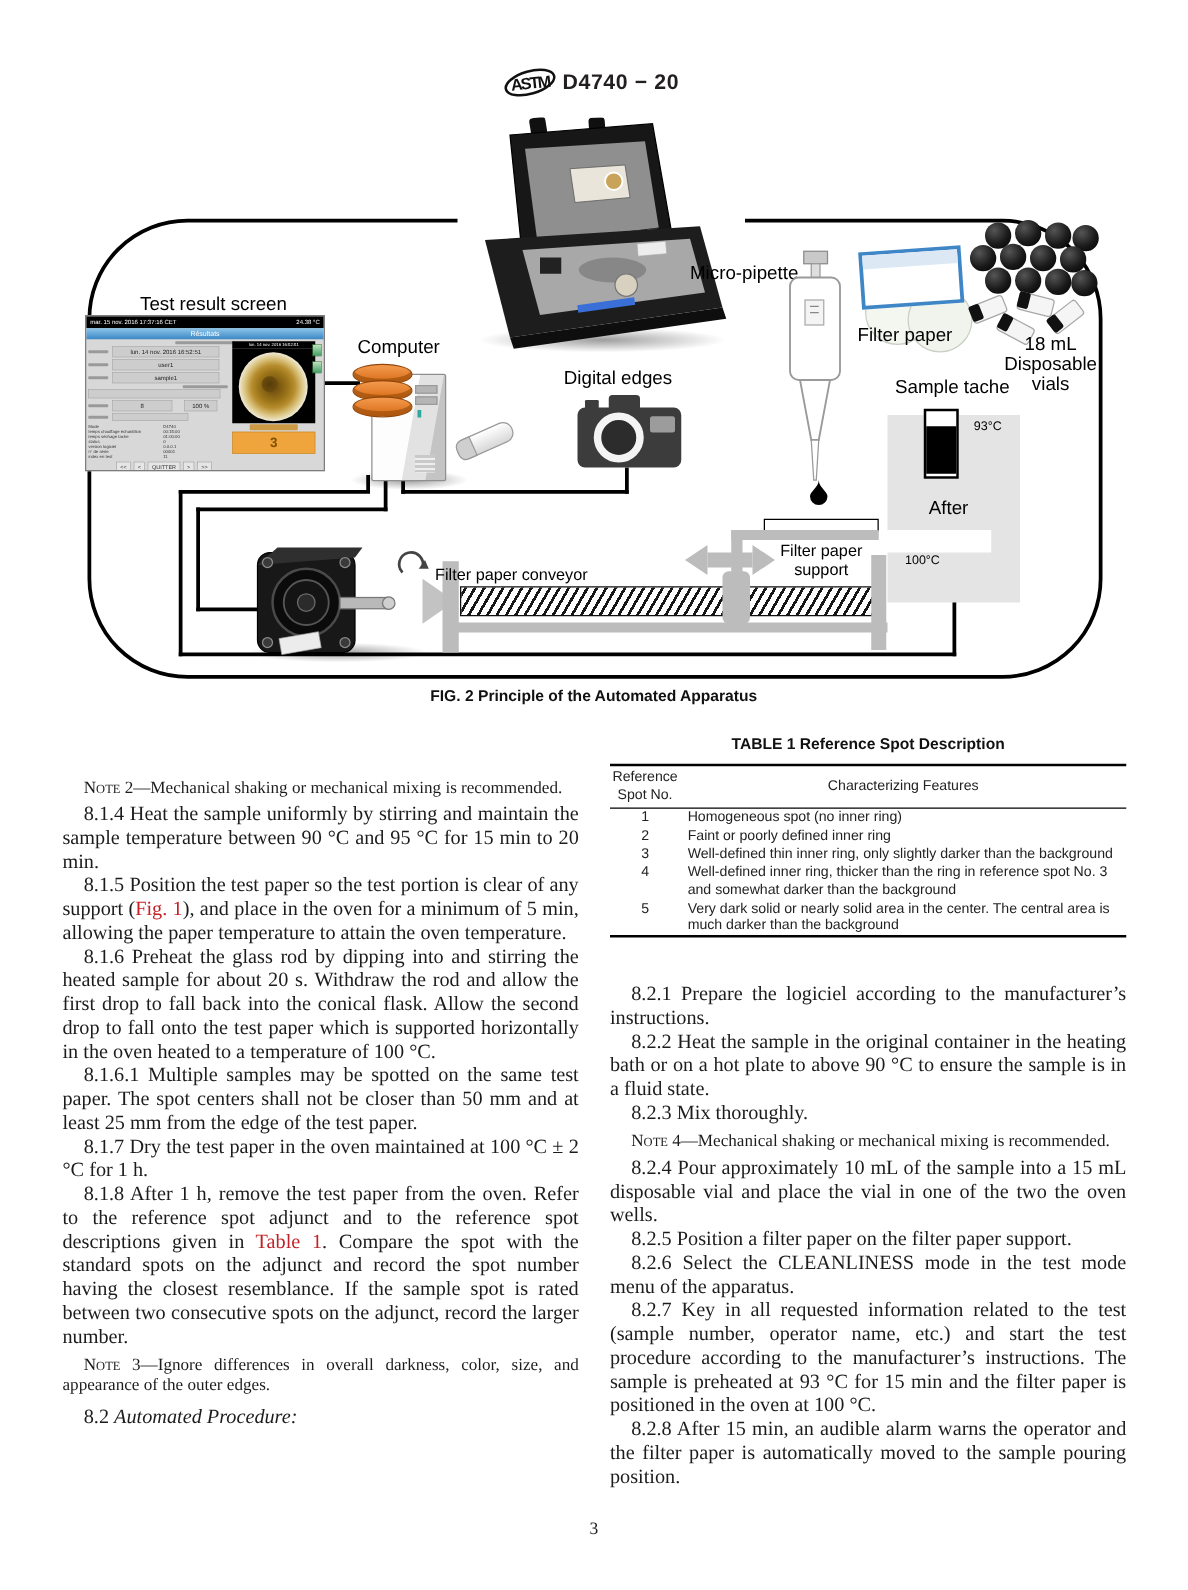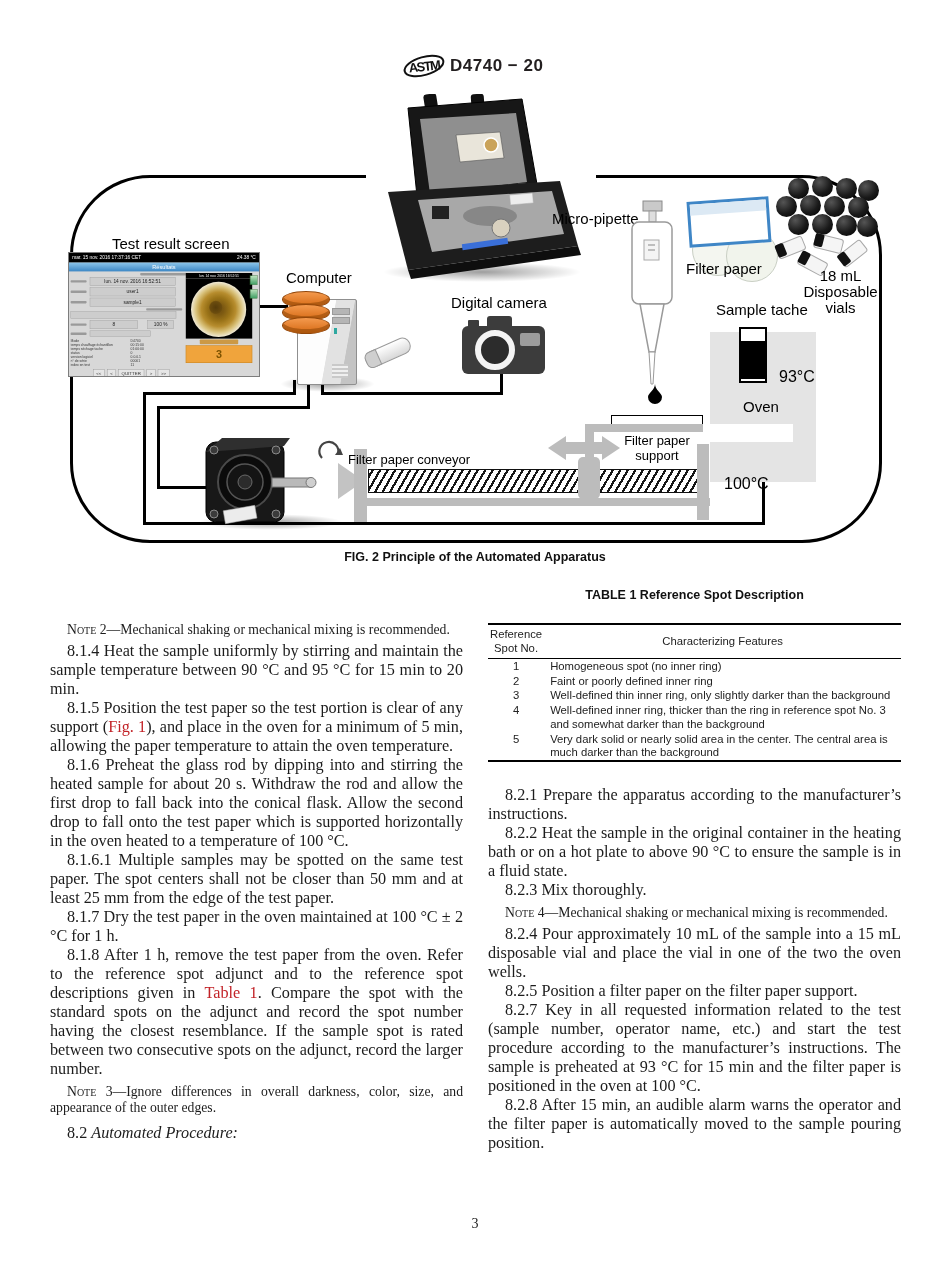--- a/index.html
+++ b/index.html
@@ -9,21 +9,21 @@
   }
   .abs{position:absolute;}
   
   #doc-code{position:absolute;left:450px;top:56px;font-family:"Liberation Sans",sans-serif;
     font-weight:bold;font-size:17px;color:#231f20;letter-spacing:.5px;}
   
   #fig-border{position:absolute;left:70px;top:175px;width:806px;height:362px;
     border:3.5px solid #000;border-radius:80px;}
   .flabel{position:absolute;font-family:"Liberation Sans",sans-serif;font-size:15px;color:#000000;white-space:nowrap;}
   .flabel.small{font-size:13px;}
-  .flabel.tiny{font-size:16px;margin-top:32px;}
+  .flabel.tiny{font-size:10px;}
   .wire{position:absolute;background:#000;}
   .shadow{position:absolute;background:radial-gradient(ellipse at center,rgba(0,0,0,.38),rgba(0,0,0,0) 70%);}
   
   #screen{position:absolute;left:68px;top:252px;width:190px;height:123px;border:1px solid #7d7d7d;background:#d8d8d8;overflow:hidden;}
   #screen-inner{width:475px;height:308px;transform:scale(.4);transform-origin:0 0;font-family:"Liberation Sans",sans-serif;position:relative;}
   #scr-status{height:24px;background:#000;color:#fff;font-size:12px;display:flex;justify-content:space-between;align-items:center;padding:0 8px;}
   #scr-title{height:22px;background:linear-gradient(#8cc5ea,#3c87c5);color:#fff;font-size:14px;text-align:center;line-height:22px;}
   #scr-body{position:relative;height:262px;padding:4px;}
   .scr-bar{background:#9a9a9a;height:6px;border-radius:2px;}
   .scr-row{display:flex;align-items:center;margin:4px 0;}
@@ -63,21 +63,21 @@
   #oven{position:absolute;left:710px;top:332px;width:106px;height:150px;background:#e4e4e4;}
   #oven-slot{position:absolute;left:662px;top:424px;width:131px;height:18px;background:#fff;}
   #sample-vial{position:absolute;left:739px;top:327px;width:24px;height:52px;border:2px solid #000;background:#fff;}
   #sample-vial:after{content:"";position:absolute;left:0;top:12px;width:24px;height:38px;background:#000;}
   .gray{background:#bcbcbc;}
   #band{position:absolute;left:368px;top:469px;width:330px;height:22px;border:1.5px solid #111;
     background:repeating-linear-gradient(-60deg,#161616 0 2.2px,#fff 2.2px 6.5px);}
   .tri{position:absolute;width:0;height:0;}
   
   #tbl-wrap{position:absolute;left:488px;top:588px;width:413px;font-family:"Liberation Sans",sans-serif;}
-  #tbl-title{text-align:center;font-weight:bold;font-size:12.5px;margin-bottom:21px;color:#111;}
+  #tbl-title{text-align:center;font-weight:bold;font-size:12.5px;margin-bottom:9px;color:#111;}
   table.tbl{width:100%;border-collapse:collapse;font-size:11.3px;line-height:13.6px;color:#222;
     border-top:2px solid #000;border-bottom:2px solid #000;}
   table.tbl th{font-weight:normal;border-bottom:1.2px solid #000;padding:3px 2px;vertical-align:middle;}
   table.tbl th:first-child{width:52px;text-align:center;}
   table.tbl td{padding:.6px 2px;vertical-align:top;}
   table.tbl td:first-child{text-align:center;width:52px;}
   table.tbl td:last-child{padding-left:6px;}
   
   .col{position:absolute;width:413px;font-size:16.2px;line-height:19px;text-align:justify;color:#1c1c1c;}
   .para{margin:0;text-indent:17px;}
@@ -245,21 +245,21 @@
     <div class="tower-led"></div>
     <div class="tower-vents"></div>
   </div>
   <div id="db">
     <div class="db-disc" style="margin-top:0"></div>
       <div class="db-disc"></div>
       <div class="db-disc"></div>
   </div>
   <div id="usb"></div>
 
-  <div class="flabel" style="left:451px;top:294px">Digital camera</div>
+  <div class="flabel" style="left:451px;top:294px">Digital edges</div>
   <svg class="abs" style="left:460px;top:313px" width="88" height="64" viewBox="0 0 88 64">
     <rect x="27" y="3" width="25" height="14" rx="3" fill="#3c3c3c"></rect>
     <rect x="8" y="7" width="11" height="7" rx="1" fill="#3c3c3c"></rect>
     <rect x="2" y="13" width="83" height="48" rx="6" fill="#3c3c3c"></rect>
     <circle cx="35" cy="37" r="17" fill="#2c2c2c" stroke="#f4f4f4" stroke-width="6"></circle>
     <rect x="60" y="20" width="20" height="13" rx="2" fill="#9c9c9c"></rect>
   </svg>
 
   <div class="flabel" style="left:552px;top:210px">Micro-pipette</div>
   <svg class="abs" style="left:622px;top:200px" width="60" height="186" viewBox="0 0 60 186">
@@ -305,21 +305,21 @@
     <div>18 mL</div>
     <div>Disposable</div>
     <div>vials</div>
   </div>
 
   <div id="oven"></div>
   <div id="oven-slot"></div>
   <div id="sample-vial"></div>
   <div class="flabel" style="left:716px;top:301px">Sample tache</div>
   <div class="flabel tiny" style="left:779px;top:336px">93°C</div>
-  <div class="flabel" style="left:743px;top:398px">Oven</div>
+  <div class="flabel" style="left:743px;top:398px">After</div>
   <div class="flabel tiny" style="left:724px;top:443px">100°C</div>
 
   <div class="shadow" style="left:198px;top:514px;width:145px;height:16px"></div>
   <svg class="abs" style="left:198px;top:432px" width="150" height="100" viewBox="0 0 150 100">
     <rect x="8" y="10" width="78" height="80" rx="10" fill="#181818" stroke="#000"></rect>
     <path d="M8,20 L24,6 L92,6 L86,14 Z" fill="#2f2f2f"></path>
     <circle cx="16" cy="18" r="4" fill="#3a3a3a" stroke="#8a8a8a"></circle>
       <circle cx="78" cy="18" r="4" fill="#3a3a3a" stroke="#8a8a8a"></circle>
     <circle cx="16" cy="82" r="4" fill="#3a3a3a" stroke="#8a8a8a"></circle>
       <circle cx="78" cy="82" r="4" fill="#3a3a3a" stroke="#8a8a8a"></circle>
@@ -397,23 +397,24 @@
         </tr>
         <tr>
           <td>5</td>
           <td>Very dark solid or nearly solid area in the center. The central area is much darker than the background</td>
         </tr>
       </tbody>
   </table>
 </div>
 
 <div id="right-col" class="col" style="left:488px;top:786px">
-    <p class="para">8.2.1 Prepare the apparatus according to the manufacturer’s instructions.</p>
+    <p class="para">8.2.1 Prepare the logiciel according to the manufacturer’s instructions.</p>
     <p class="para">8.2.2 Heat the sample in the original container in the heating bath or on a hot plate to above 90 °C to ensure the sample is in a fluid state.</p>
     <p class="para">8.2.3 Mix thoroughly.</p>
     <p class="para note"><span class="note-label">Note 4</span>—Mechanical shaking or mechanical mixing is recommended.</p>
     <p class="para">8.2.4 Pour approximately 10 mL of the sample into a 15 mL disposable vial and place the vial in one of the two the oven wells.</p>
     <p class="para">8.2.5 Position a filter paper on the filter paper support.</p>
+    <p class="para">8.2.6 Select the CLEANLINESS mode in the test mode menu of the apparatus.</p>
     <p class="para">8.2.7 Key in all requested information related to the test (sample number, operator name, etc.) and start the test procedure according to the manufacturer’s instructions. The sample is preheated at 93 °C for 15 min and the filter paper is positioned in the oven at 100 °C.</p>
     <p class="para">8.2.8 After 15 min, an audible alarm warns the operator and the filter paper is automatically moved to the sample pouring position.</p>
   </div>
 
 <div id="page-num">3</div>
 
 </body></html>

